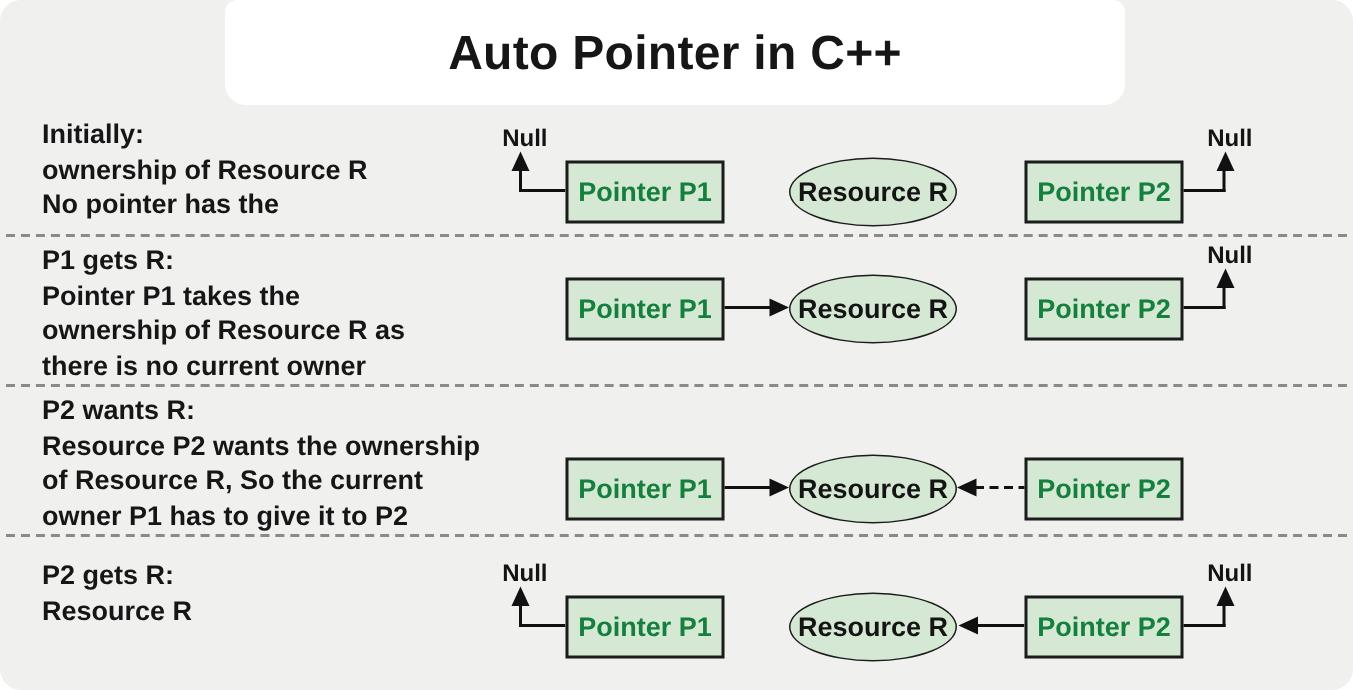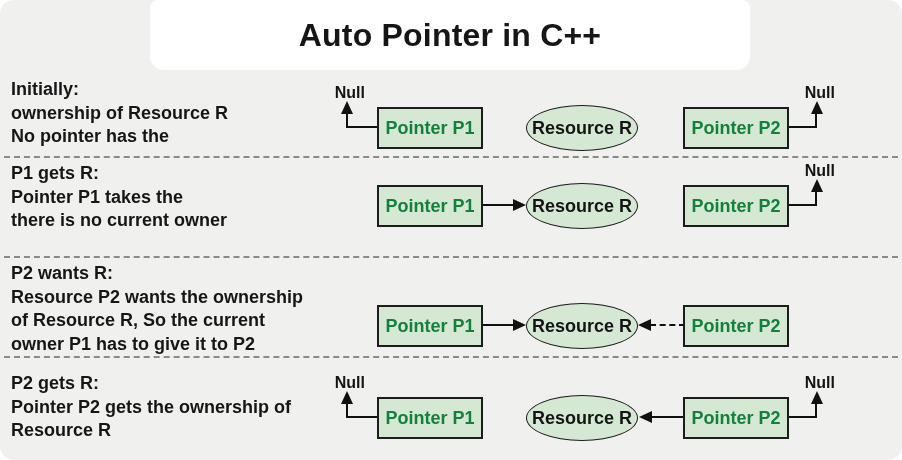--- a/index.html
+++ b/index.html
@@ -11,21 +11,21 @@
     position:relative;width:902px;height:460px;background:var(--bg);
     border-radius:14px;overflow:hidden;
     font-family:"Liberation Sans",sans-serif;color:var(--ink);
   }
   .card{
     position:absolute;left:150px;top:0;width:600px;height:70px;
     background:var(--card);border-radius:8px 8px 14px 14px;
     display:flex;align-items:center;justify-content:center;
   }
   .card h1{margin:0;font-size:32px;font-weight:bold;color:#161616;letter-spacing:.2px;}
-  .desc{position:absolute;left:11px;font-size:18px;font-weight:bold;line-height:23.5px;color:#161616;}
+  .desc{position:absolute;left:28px;font-size:18px;font-weight:bold;line-height:23.5px;color:#161616;}
   .sep{position:absolute;left:4px;width:894px;height:0;border-top:2.5px dashed var(--sep);}
   .node-rect{
     position:absolute;width:106px;height:42px;box-sizing:border-box;
     background:var(--fill);border:2px solid var(--stroke);
     display:flex;align-items:center;justify-content:center;
     font-size:18px;font-weight:bold;color:#15803d;
   }
   .node-ellipse{
     position:absolute;width:112px;height:46px;box-sizing:border-box;
     background:var(--fill);border:1.5px solid var(--stroke);border-radius:50%;
@@ -77,20 +77,21 @@
   <div class="h-line" style="left:789px;top:126px;width:28px;"></div>
   <div class="v-line" style="left:815px;top:112px;height:16px;"></div>
   <div class="tri-up" style="left:811px;top:101px;"></div>
   <div class="null-label" style="left:799px;top:84px;">Null</div>
 
   <div class="sep" style="top:156px;"></div>
 
   <div class="desc" style="top:162px;">
     <div>P1 gets R:</div>
     <div>Pointer P1 takes the</div>
+    <div>ownership of Resource R as</div>
     <div>there is no current owner</div>
   </div>
   <div class="node-rect" style="left:377px;top:185px;">
     <span>Pointer P1</span>
   </div>
   <div class="h-line" style="left:483px;top:204px;width:32px;"></div>
   <div class="tri-right" style="left:513px;top:199px;"></div>
   <div class="node-ellipse" style="left:526px;top:183px;">
     <span>Resource R</span>
   </div>
@@ -121,21 +122,20 @@
   <div class="tri-left" style="left:638px;top:319px;"></div>
   <div class="dash-h" style="left:650px;top:324px;width:35px;"></div>
   <div class="node-rect" style="left:683px;top:305px;">
     <span>Pointer P2</span>
   </div>
 
   <div class="sep" style="top:356px;"></div>
 
   <div class="desc" style="top:372px;">
     <div>P2 gets R:</div>
-    <div>Pointer P2 gets the ownership of</div>
     <div>Resource R</div>
   </div>
   <div class="null-label" style="left:329px;top:374px;">Null</div>
   <div class="tri-up" style="left:341px;top:391px;"></div>
   <div class="v-line" style="left:346px;top:402px;height:16px;"></div>
   <div class="h-line" style="left:346px;top:416px;width:31px;"></div>
   <div class="node-rect" style="left:377px;top:397px;">
     <span>Pointer P1</span>
   </div>
   <div class="node-ellipse" style="left:526px;top:395px;">

